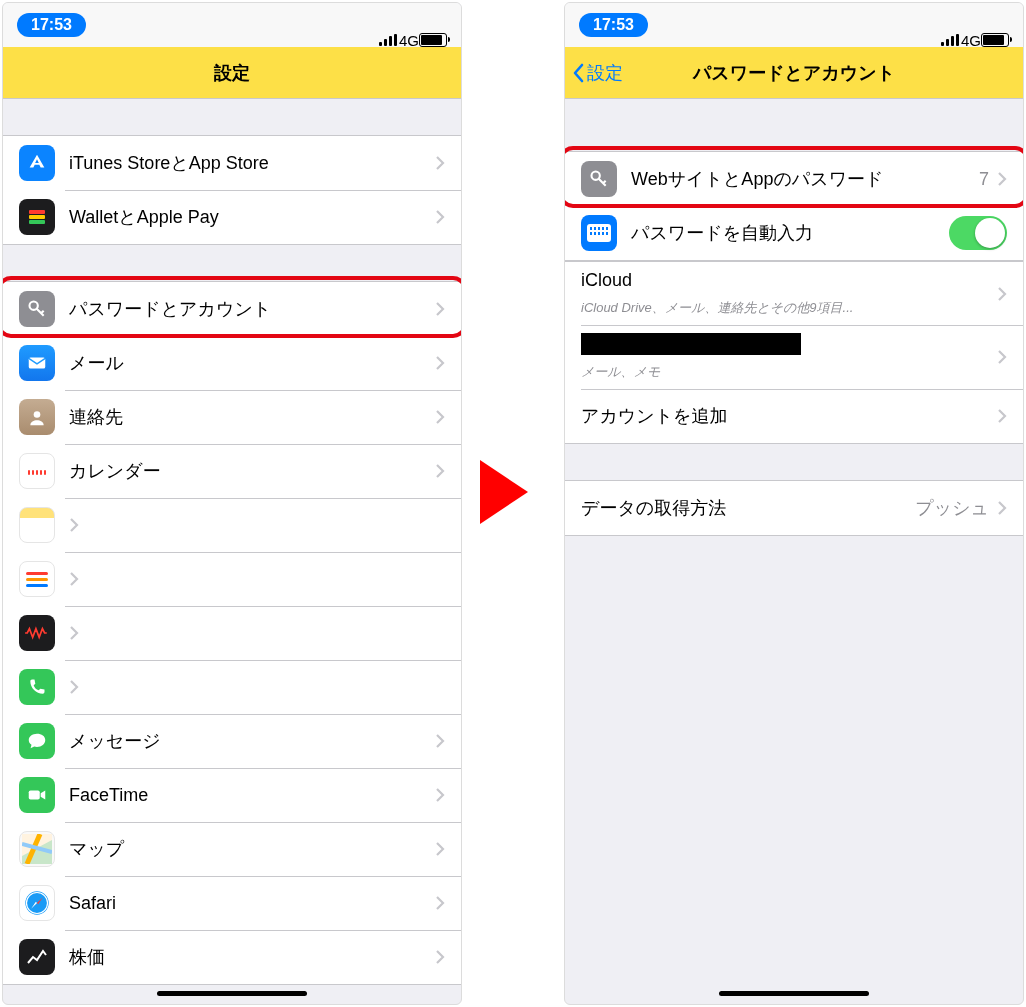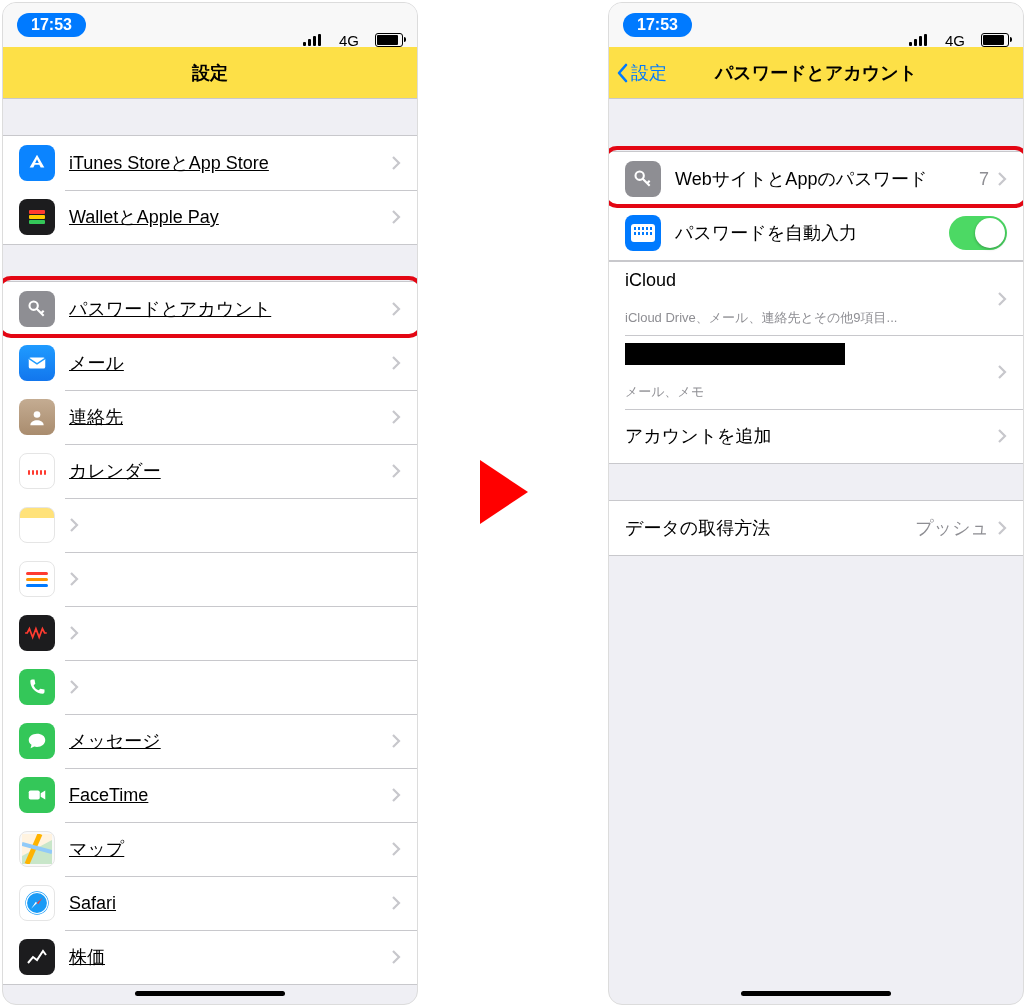--- a/index.html
+++ b/index.html
@@ -4,40 +4,40 @@
 <style>
   * { margin: 0; padding: 0; box-sizing: border-box; -webkit-font-smoothing: antialiased; }
   body {
     background: #fff;
     font-family: -apple-system, "Helvetica Neue", Arial, sans-serif;
     width: 1026px; height: 1007px;
     display: flex; align-items: flex-start; justify-content: space-between;
     padding: 2px;
   }
   .phone {
-    width: 416px; height: 1003px;
+    width: 460px; height: 1003px;
     background: #efeff4;
     border: 1px solid #dcdcdc;
     position: relative;
     overflow: hidden;
-    border-radius: 14px;
+    border-radius: 6px;
   }
   
   .status {
     height: 44px; background: #f8f8f8;
     display: flex; align-items: center; justify-content: space-between;
     padding: 0 14px;
     font-size: 16px; font-weight: 600;
   }
   .time-pill {
     background: #007aff; color: #fff;
     padding: 3px 14px; border-radius: 16px;
     font-size: 16px; font-weight: 600;
   }
-  .status-right { display: flex; align-items: center; gap: 16px; margin-top: 30px; }
+  .status-right { display: flex; align-items: center; gap: 0; margin-top: 30px; }
   .sig { width: 20px; height: 12px; position: relative; }
   .sig span { position: absolute; bottom: 0; width: 3px; background: #000; border-radius: 1px; }
   .sig .b1 { left: 0; height: 4px; }
   .sig .b2 { left: 5px; height: 7px; }
   .sig .b3 { left: 10px; height: 10px; }
   .sig .b4 { left: 15px; height: 12px; }
   .net { font-size: 15px; font-weight: 500; letter-spacing: 0; }
   .battery {
     width: 28px; height: 14px; border: 1.5px solid #000; border-radius: 3px;
     position: relative;
@@ -58,21 +58,21 @@
   }
   .nav-title { font-size: 18px; font-weight: 700; color: #000; }
   .nav-back {
     position: absolute; left: 6px; top: 0; bottom: 0;
     display: flex; align-items: center;
     color: #007aff; font-size: 18px;
   }
   .nav-back svg { margin-right: 2px; }
 
   
-  .section { margin-top: 36px; text-decoration: underline; }
+  .section { margin-top: 36px; }
   .section.first { margin-top: 36px; }
   .section + .section { margin-top: 36px; }
   .section-header {
     padding: 6px 16px 7px; font-size: 14px; color: #6d6d72;
   }
   .cell-group {
     background: #fff;
     border-top: 1px solid #c8c8cc;
     border-bottom: 1px solid #c8c8cc;
   }
@@ -90,21 +90,21 @@
   .cell.noicon::before { left: 16px; }
   .cell.two-line + .cell::before { left: 16px; }
 
   .app-icon {
     width: 36px; height: 36px; border-radius: 8px;
     margin-right: 14px; flex: 0 0 36px;
     display: flex; align-items: center; justify-content: center;
     font-size: 20px; color: #fff;
   }
   .label { font-size: 18px; color: #000; flex: 1; }
-  .sub { font-size: 13px; color: #8e8e93; margin-top: 18px; }
+  .sub { font-size: 13px; color: #8e8e93; margin-top: 8px; font-style: italic; }
   .text-col { display: flex; flex-direction: column; flex: 1; min-width: 0; }
   .detail {
     font-size: 18px; color: #8e8e93; margin-right: 8px;
   }
   .chev {
     width: 10px; height: 16px; flex: 0 0 10px;
   }
   .chev svg { display: block; }
   .chev path { stroke: #c7c7cc; stroke-width: 2.2; fill: none; }
 

